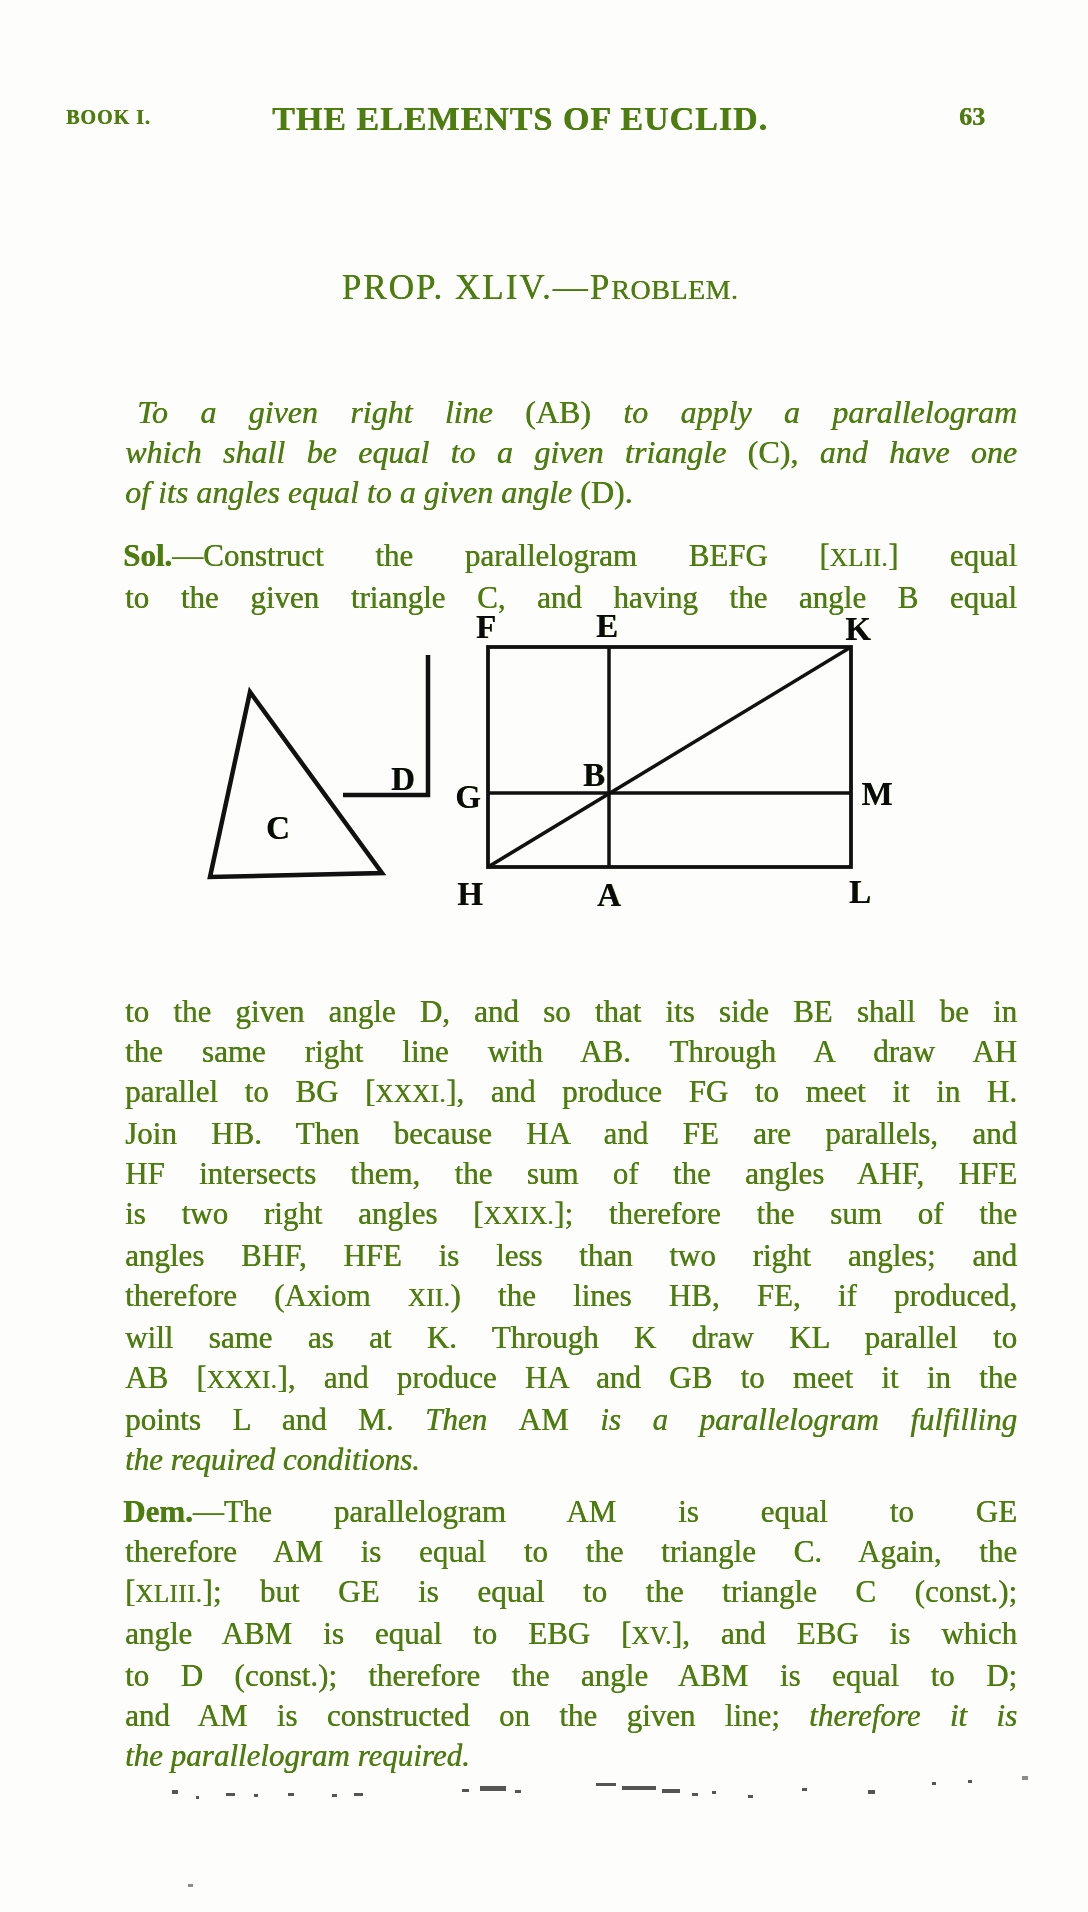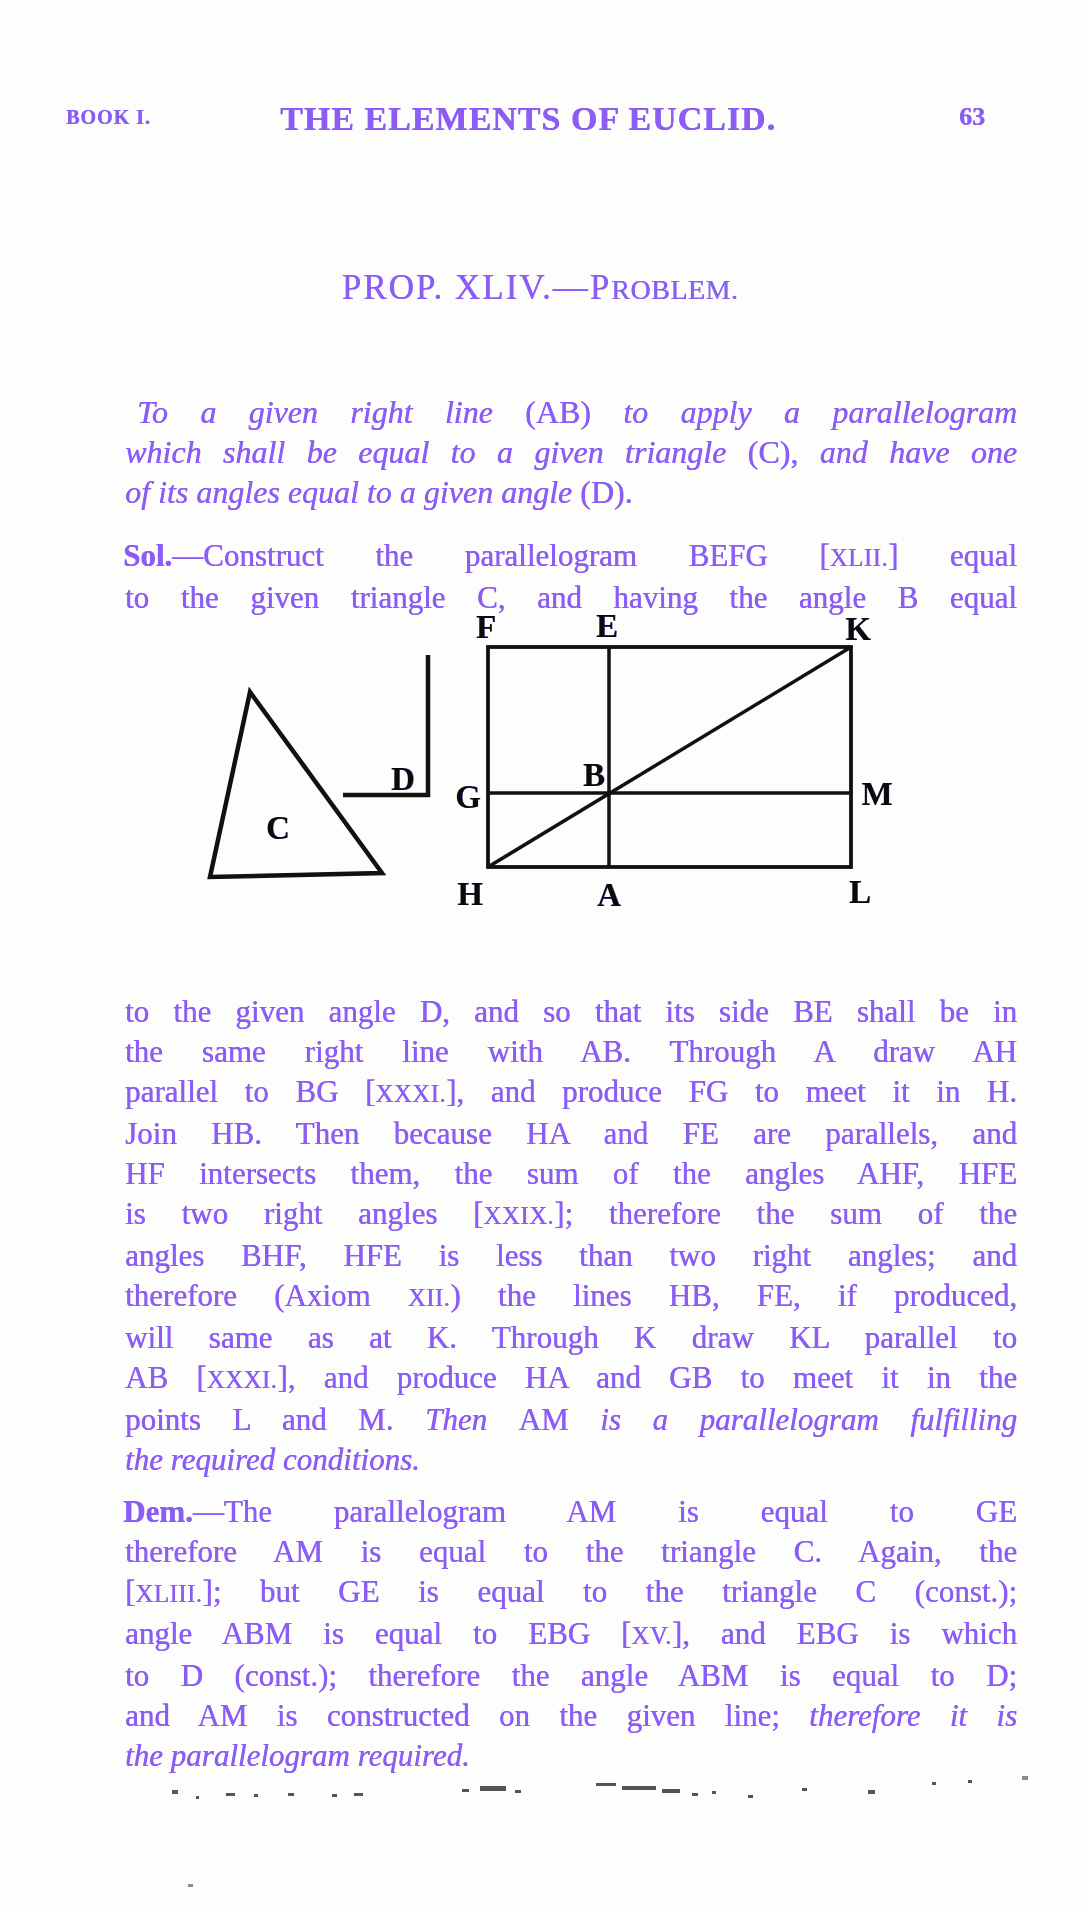--- a/index.html
+++ b/index.html
@@ -1,34 +1,34 @@
 <!DOCTYPE html>
 <html><head>
 <meta charset="utf-8">
 <style>
   html,body{margin:0;padding:0;background:#e8e8e8;}
   .pg{
     position:relative;width:1088px;height:1912px;margin:0 auto;
-    background:#fdfdfc;color:#8b5cf6;
+    background:#fdfdfc;color:#4d7c0f;
     font-family:"Liberation Serif","DejaVu Serif",serif;
     overflow:hidden;
   }
   .pg *{text-shadow:0.45px 0 0 currentColor;}
   .abs{position:absolute;}
   .tblock{position:absolute;left:85px;width:932px;margin-top:44px;}
   .tline{line-height:40px;font-size:31px;text-align:left;white-space:normal;padding-left:40px;}
   .tline.just{text-align:justify;text-align-last:justify;}
   .tline.cent{text-align:center;text-align-last:center;}
   .it{font-style:italic;}
   .bd{font-weight:bold;}
   .sc{font-size:0.8em;letter-spacing:0.5px;}
   .stmt .tline{font-size:32px;}
   .ptitle .tline{font-size:35px;letter-spacing:2px;}
   .hdr-book{left:66px;top:106px;font-size:20px;font-weight:bold;letter-spacing:1px;}
-  .hdr-title{left:8px;top:100px;width:1040px;text-align:center;font-size:34px;font-weight:bold;letter-spacing:1px;}
+  .hdr-title{left:0;top:100px;width:1040px;text-align:center;font-size:34px;font-weight:bold;letter-spacing:1px;}
   .hdr-num{left:900px;top:102px;width:85px;text-align:right;font-size:26px;font-weight:bold;}
   svg text{font-family:"Liberation Serif","DejaVu Serif",serif;font-weight:bold;font-size:33px;fill:#0a0a0a;text-anchor:middle;}
   svg .stroke{stroke:#111;fill:none;}
   .art{position:absolute;background:#1c1c1c;opacity:.75;}
 </style>
 </head>
 <body>
 
 <div class="pg">
 

